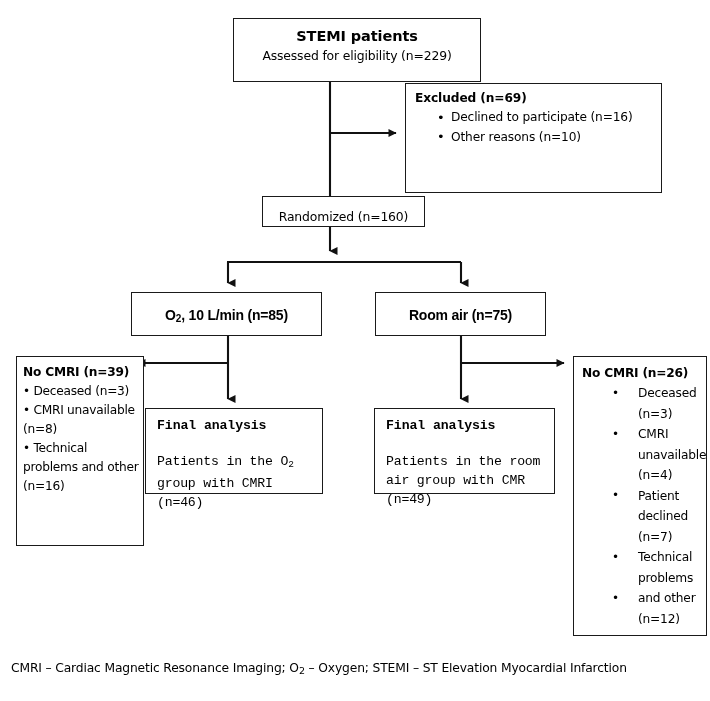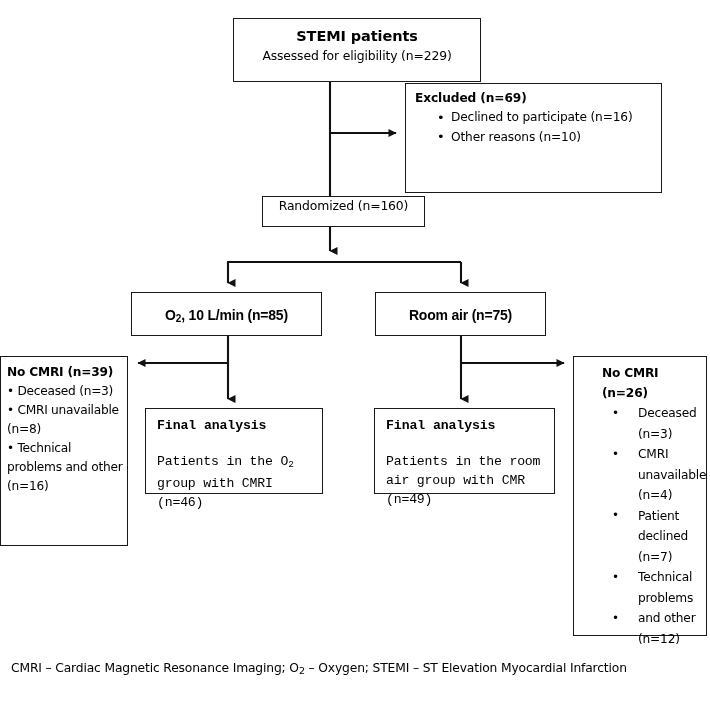--- a/index.html
+++ b/index.html
@@ -74,21 +74,21 @@
     content: "\2022";
     position: absolute;
     left: 0;
     top: -0.5px;
     font-size: 13px;
   }
   
   #box-random {
     left: 262px; top: 196px; width: 163px; height: 31px;
     text-align: center;
-    padding-top: 1px;
+    padding-top: 12px;
   }
   #box-random .t {
     font-size: 12.4px;
     letter-spacing: -0.15px;
   }
   
   .arm {
     top: 292px; height: 44px;
     text-align: center;
     font-family: "Liberation Sans", sans-serif;
@@ -100,21 +100,21 @@
     letter-spacing: -0.2px;
   }
   .arm .t sub {
     font-size: 10px;
     vertical-align: -2px;
   }
   #box-arm-o2 { left: 131px; width: 191px; }
   #box-arm-room { left: 375px; width: 171px; }
   
   #box-nocmri-left {
-    left: 0; top: 356px; width: 128px; height: 190px;
+    left: 16px; top: 356px; width: 128px; height: 190px;
     padding: 6px 4px 0 6px;
   }
   #box-nocmri-left .hdr {
     font-size: 12.2px;
     font-weight: bold;
     letter-spacing: -0.2px;
     line-height: 19px;
   }
   #box-nocmri-left .li {
     font-size: 12.2px;
@@ -129,21 +129,20 @@
   #box-nocmri-right {
     left: 573px; top: 356px; width: 134px; height: 280px;
     padding: 6px 4px 0 6px;
   }
   #box-nocmri-right .hdr {
     font-size: 12.2px;
     font-weight: bold;
     letter-spacing: -0.2px;
     line-height: 20px;
     padding-left: 2px;
-    margin-left: 20px;
   }
   #box-nocmri-right ul {
     margin: 0;
     padding: 0 0 0 32px;
     list-style: none;
   }
   #box-nocmri-right li {
     font-size: 12.2px;
     line-height: 20.5px;
     letter-spacing: -0.2px;

